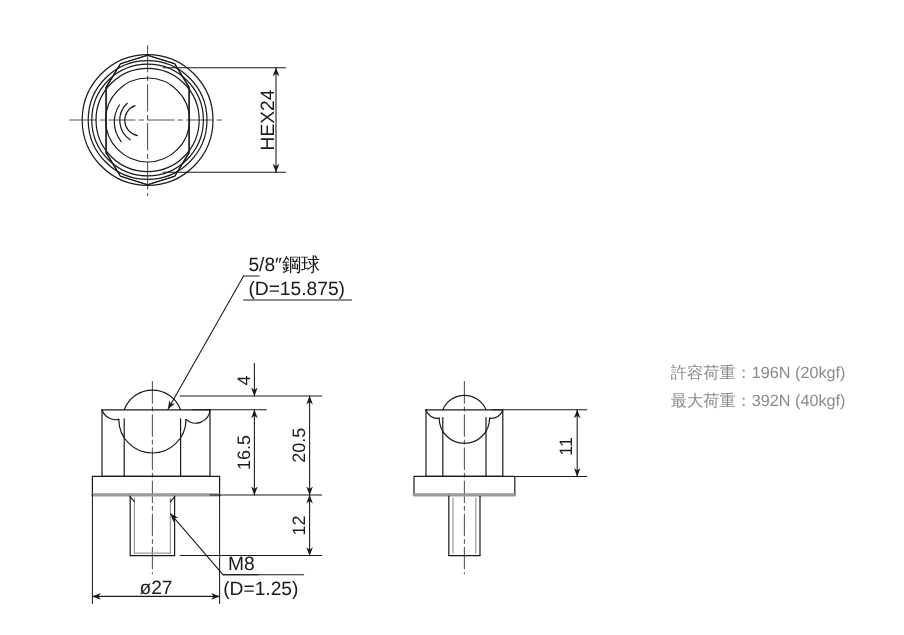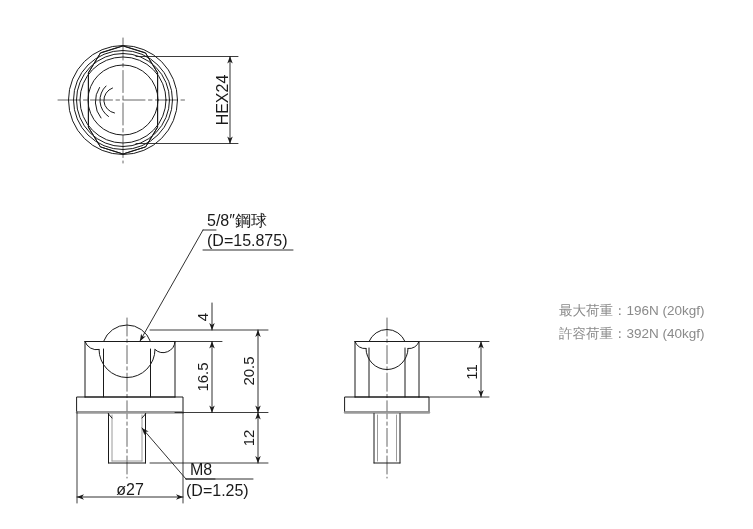--- a/index.html
+++ b/index.html
@@ -172,15 +172,15 @@
 
     <text x="190" y="475" font-size="16" text-anchor="start">M8</text>
     <text x="186" y="496" font-size="16" text-anchor="start">(D=1.25)</text>
 
     <text x="477" y="372" font-size="15" text-anchor="middle" transform="rotate(-90 477 372)">11</text>
   </g>
 </svg>
 </div>
 
 <div class="spec-block">
-  <div class="spec-line">最大荷重：196N (20kgf)</div>
-  <div class="spec-line">許容荷重：392N (40kgf)</div>
+  <div class="spec-line">許容荷重：196N (20kgf)</div>
+  <div class="spec-line">最大荷重：392N (40kgf)</div>
 </div>
 
 </body></html>

